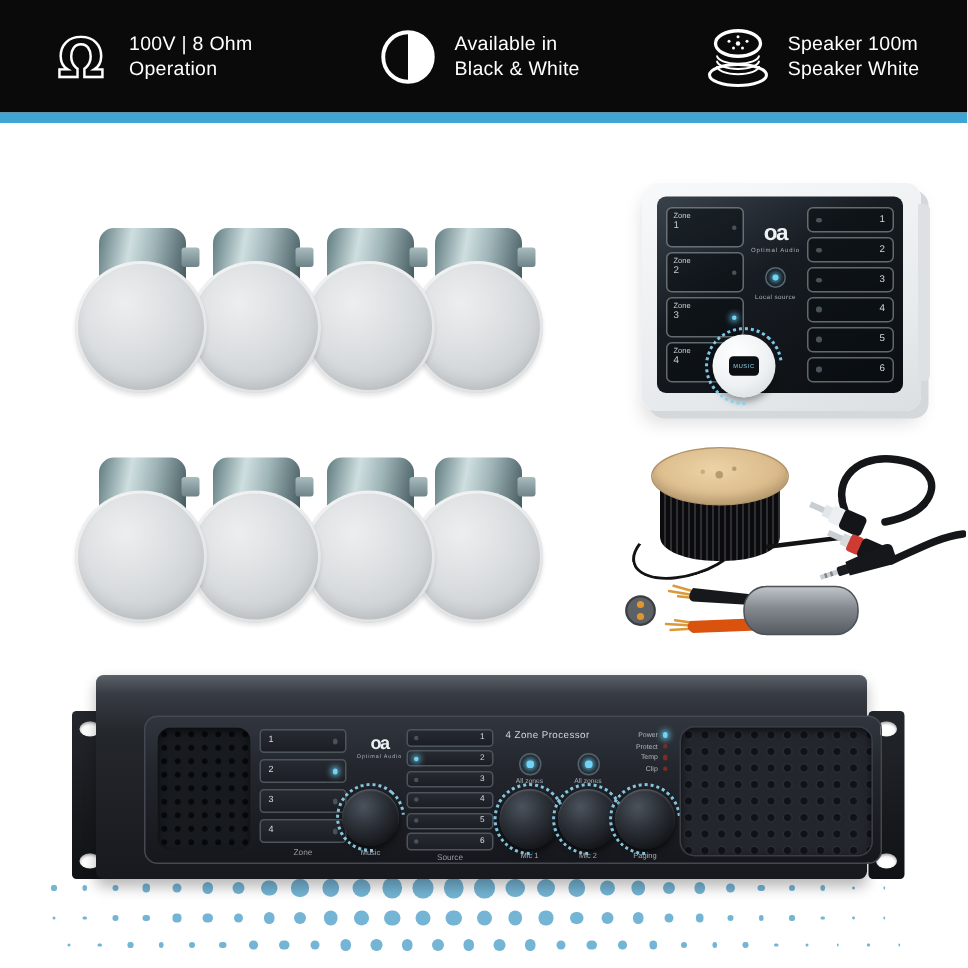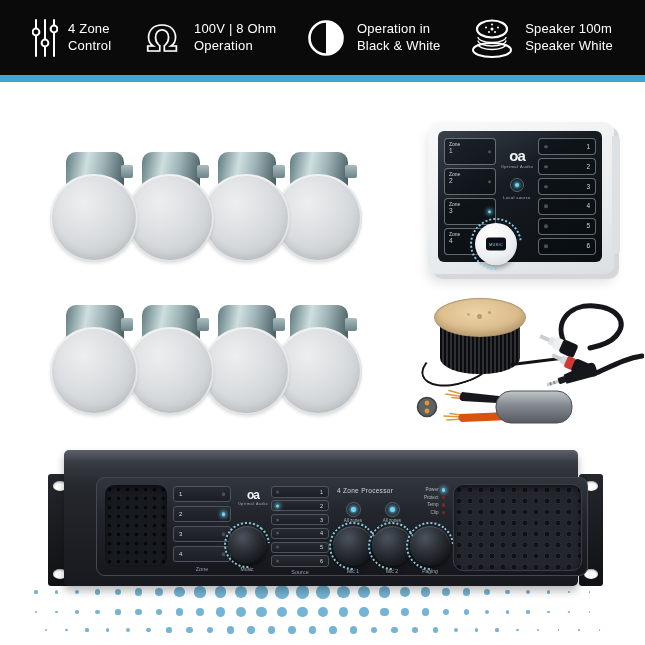--- a/index.html
+++ b/index.html
@@ -134,53 +134,35 @@
   .dots{position:absolute;left:0;top:0;width:645px;height:645px;pointer-events:none;}
   .dots i{position:absolute;border-radius:50%;background:var(--dot-blue,#74b4d4);display:block;}
 </style>
 </head>
 <body>
 
 <div class="stage">
 
   <div class="banner">
     <div class="feature">
-      <svg width="26" height="42" viewBox="0 0 26 42">
-        <g stroke="#fff" stroke-width="2" stroke-linecap="round">
-          <line x1="4" y1="3" x2="4" y2="39"></line>
-            <line x1="13" y1="3" x2="13" y2="39"></line>
-            <line x1="22" y1="3" x2="22" y2="39"></line>
-        </g>
-        <g fill="#0a0a0a" stroke="#fff" stroke-width="2">
-          <circle cx="4" cy="15" r="3.4"></circle>
-            <circle cx="13" cy="26" r="3.4"></circle>
-            <circle cx="22" cy="12" r="3.4"></circle>
-        </g>
-      </svg>
-      <div class="txt">
-        <div>4 Zone</div>
-        <div>Control</div>
-      </div>
-    </div>
-    <div class="feature">
       <svg width="44" height="44" viewBox="0 0 44 44">
         <text x="22" y="35" text-anchor="middle" font-family="DejaVu Sans" font-size="36" font-weight="bold" fill="none" stroke="#fff" stroke-width="1.6">Ω</text>
       </svg>
       <div class="txt">
         <div>100V | 8 Ohm</div>
         <div>Operation</div>
       </div>
     </div>
     <div class="feature">
       <svg width="42" height="42" viewBox="0 0 42 42">
         <circle cx="21" cy="21" r="16.5" fill="none" stroke="#fff" stroke-width="2.6"></circle>
         <path d="M21,4.5 A16.5,16.5 0 0 1 21,37.5 Z" fill="#fff"></path>
       </svg>
       <div class="txt">
-        <div>Operation in</div>
+        <div>Available in</div>
         <div>Black &amp; White</div>
       </div>
     </div>
     <div class="feature">
       <svg width="46" height="44" viewBox="0 0 46 44">
         <ellipse cx="23" cy="34" rx="19" ry="7" fill="none" stroke="#fff" stroke-width="2"></ellipse>
         <g fill="none" stroke="#fff" stroke-width="1.3">
           <path d="M9,21 a14,5.5 0 0 0 28,0"></path>
             <path d="M9,24.5 a14,5.5 0 0 0 28,0"></path>
             <path d="M9,28 a14,5.5 0 0 0 28,0"></path>

